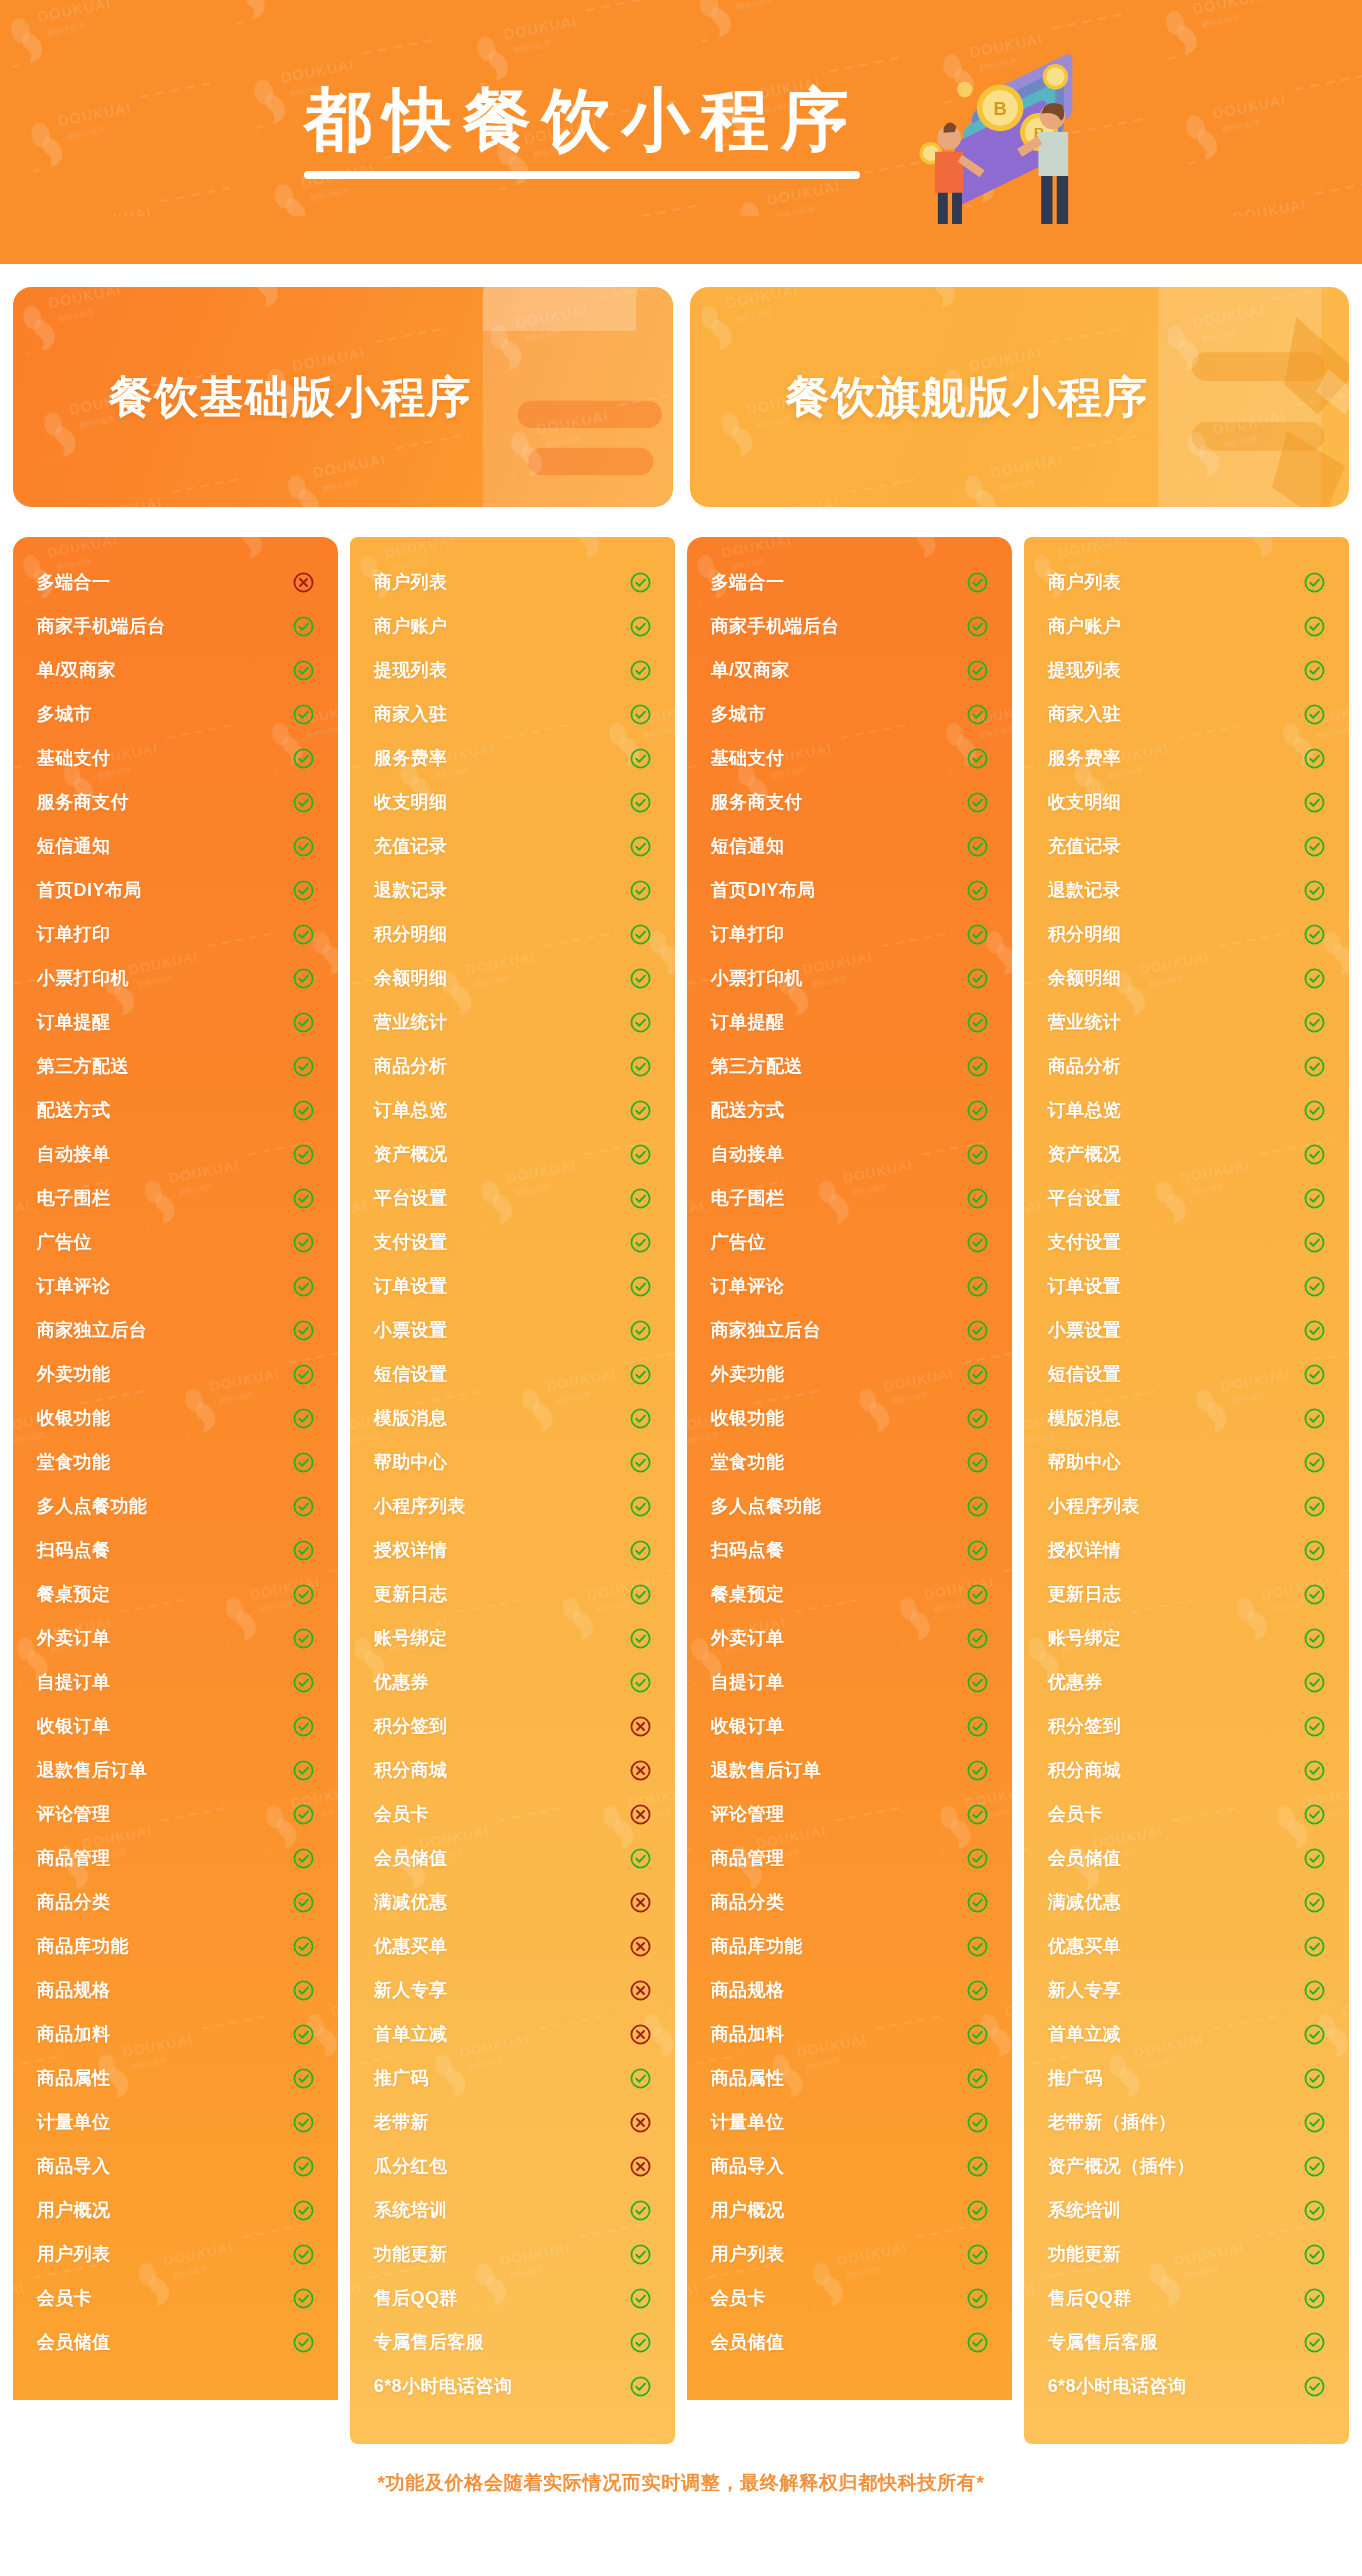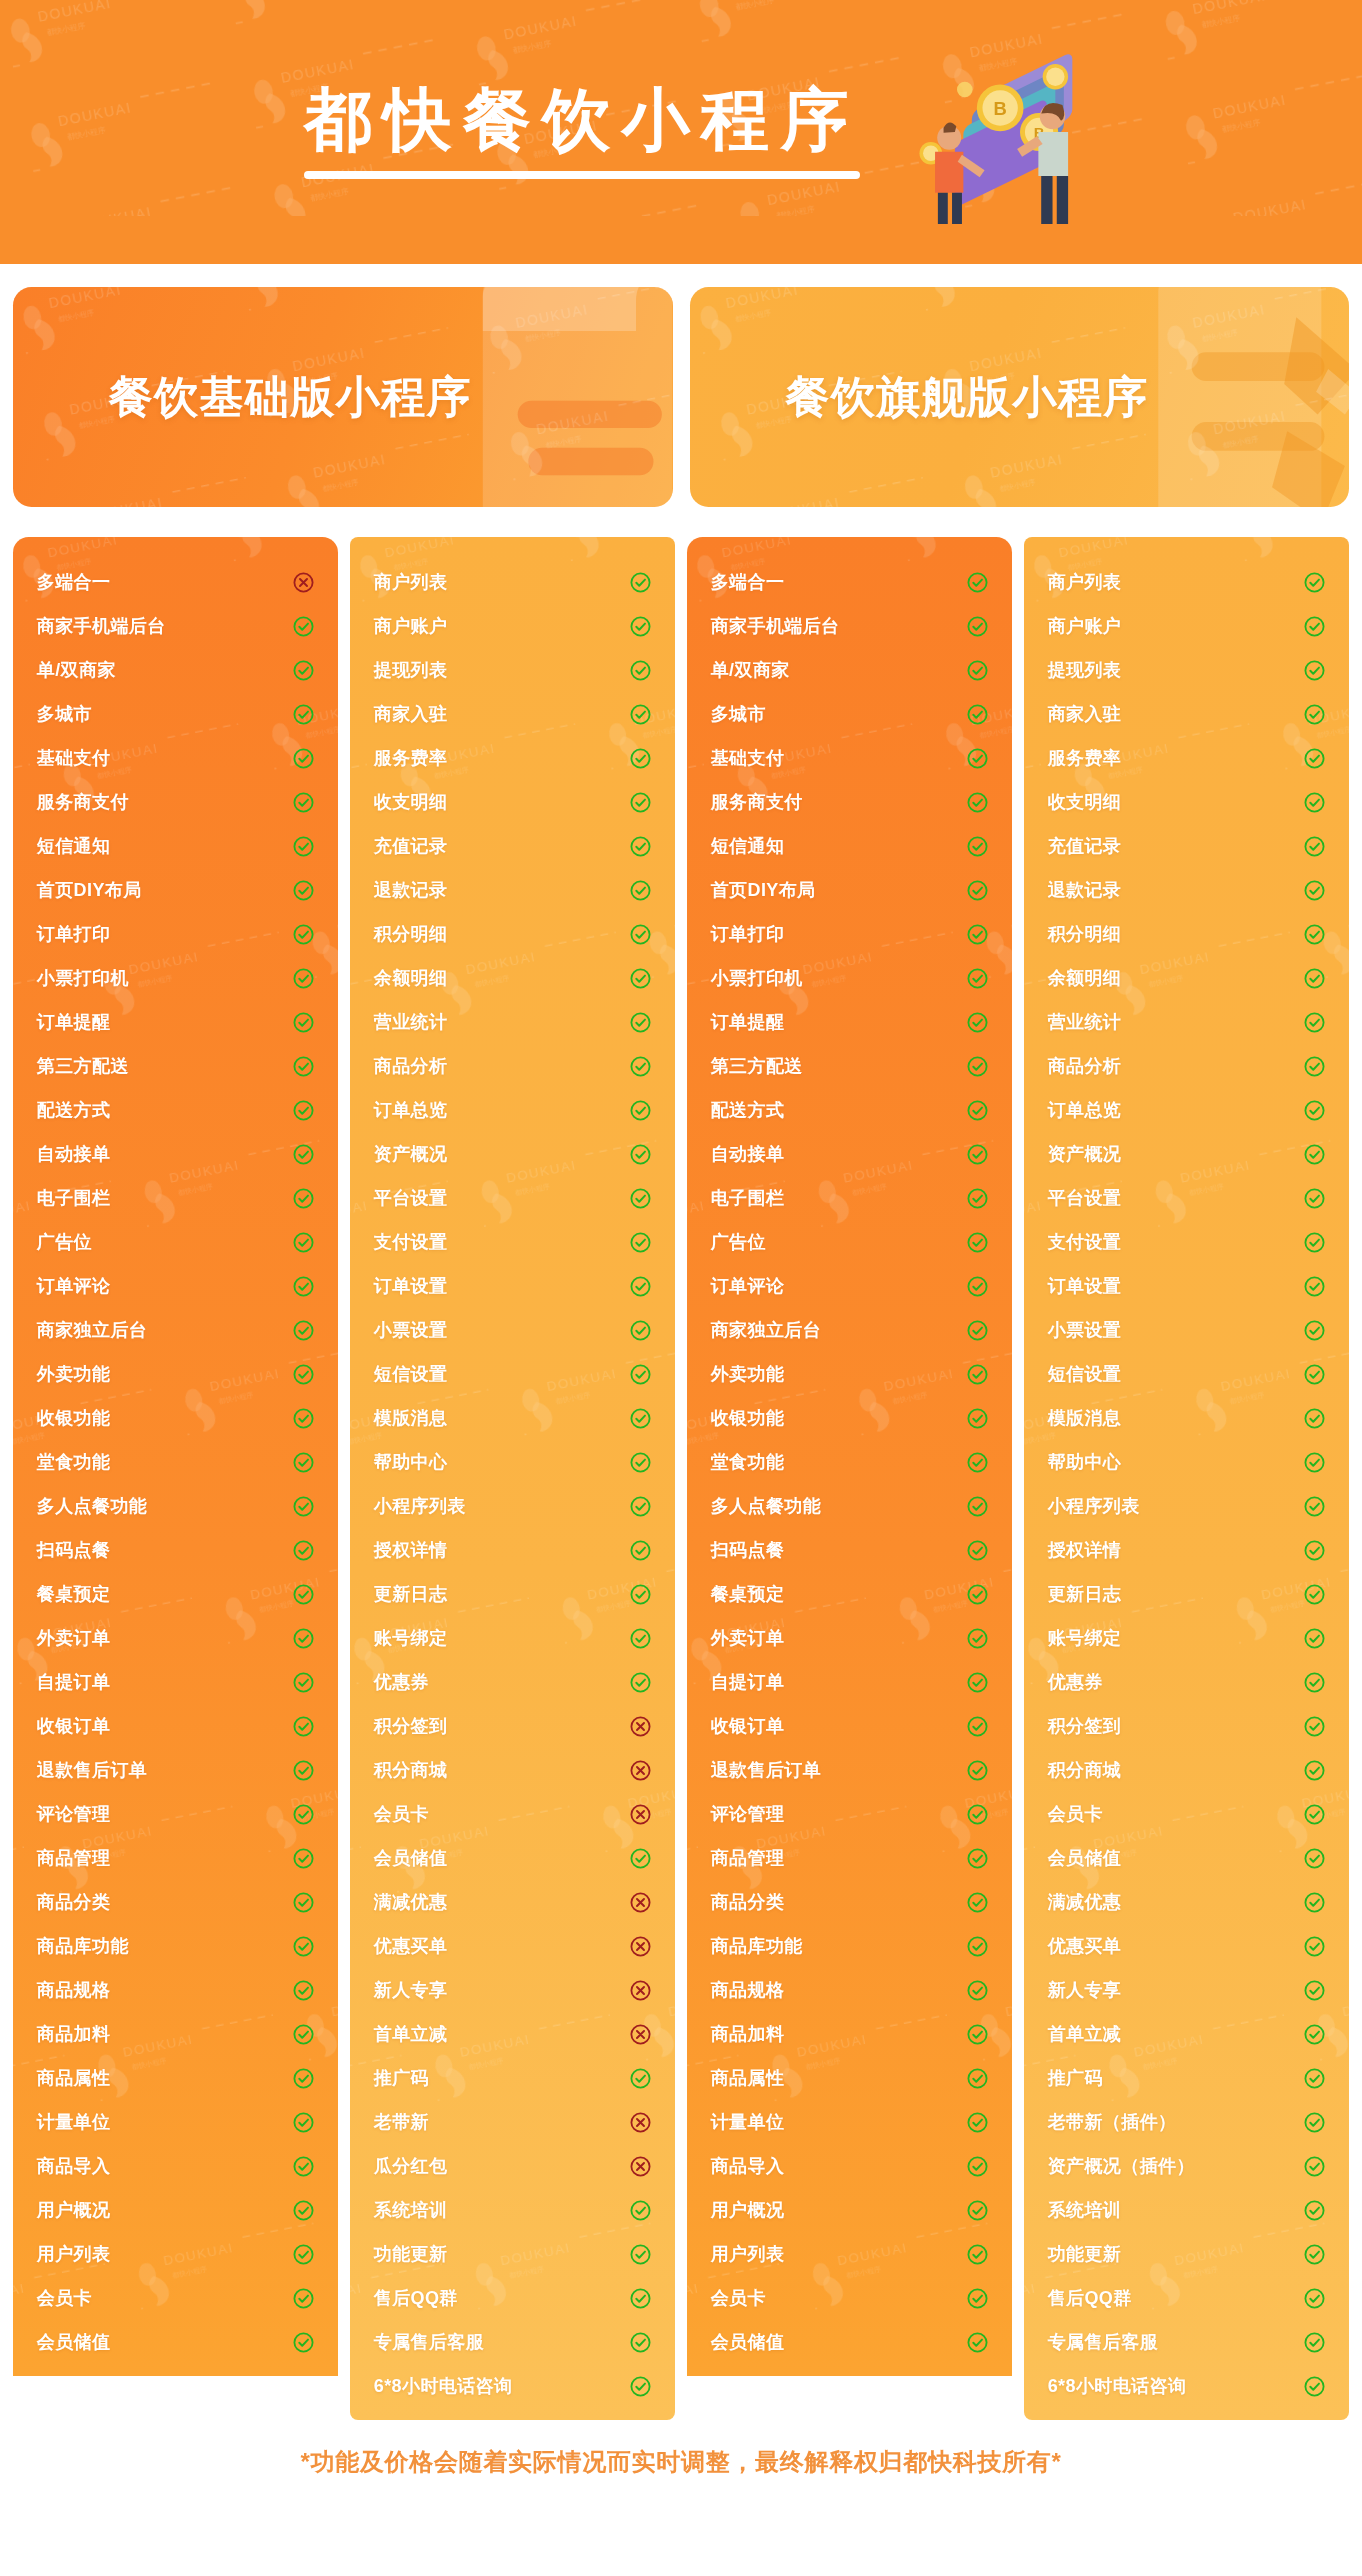--- a/index.html
+++ b/index.html
@@ -84,21 +84,21 @@
     padding: 30px 12.8px 0 12.8px;
     display: flex;
     gap: 11.4px;
     align-items: flex-start;
   }
   .col {
     position: relative;
     flex: 1 1 0;
     border-radius: 15.6px 15.6px 0 0;
     overflow: hidden;
-    padding: 23px 24px 12px 24px;
+    padding: 23px 24px 36px 24px;
   }
   .col.deep  { background: linear-gradient(180deg,#FA7F28 0%, #FB8C2C 55%, #FCA431 100%); }
   .col.light { background: linear-gradient(180deg,#FBB040 0%, #FBB445 55%, #FCC157 100%); border-radius: 8px; }
   .col-wm { position: absolute; inset: 0; opacity: .30; pointer-events: none; }
 
   .rows { position: relative; z-index: 3; }
   .row {
     display: flex;
     align-items: center;
     justify-content: space-between;
@@ -114,21 +114,21 @@
   }
   .row-icon { width: 21px; height: 21px; flex: 0 0 21px; }
 
   
   .footer {
     width: 1362px;
     padding: 25.5px 0 18.4px 0;
     text-align: center;
   }
   .footer-text {
-    font-size: 24px;
+    font-size: 19px;
     font-weight: 700;
     color: #F2913C;
     letter-spacing: 0.7px;
   }
 </style>
 </head>
 <body>
 
 <div class="hero">
   <svg class="hero-wm" viewBox="0 0 1920 305" preserveAspectRatio="none">

